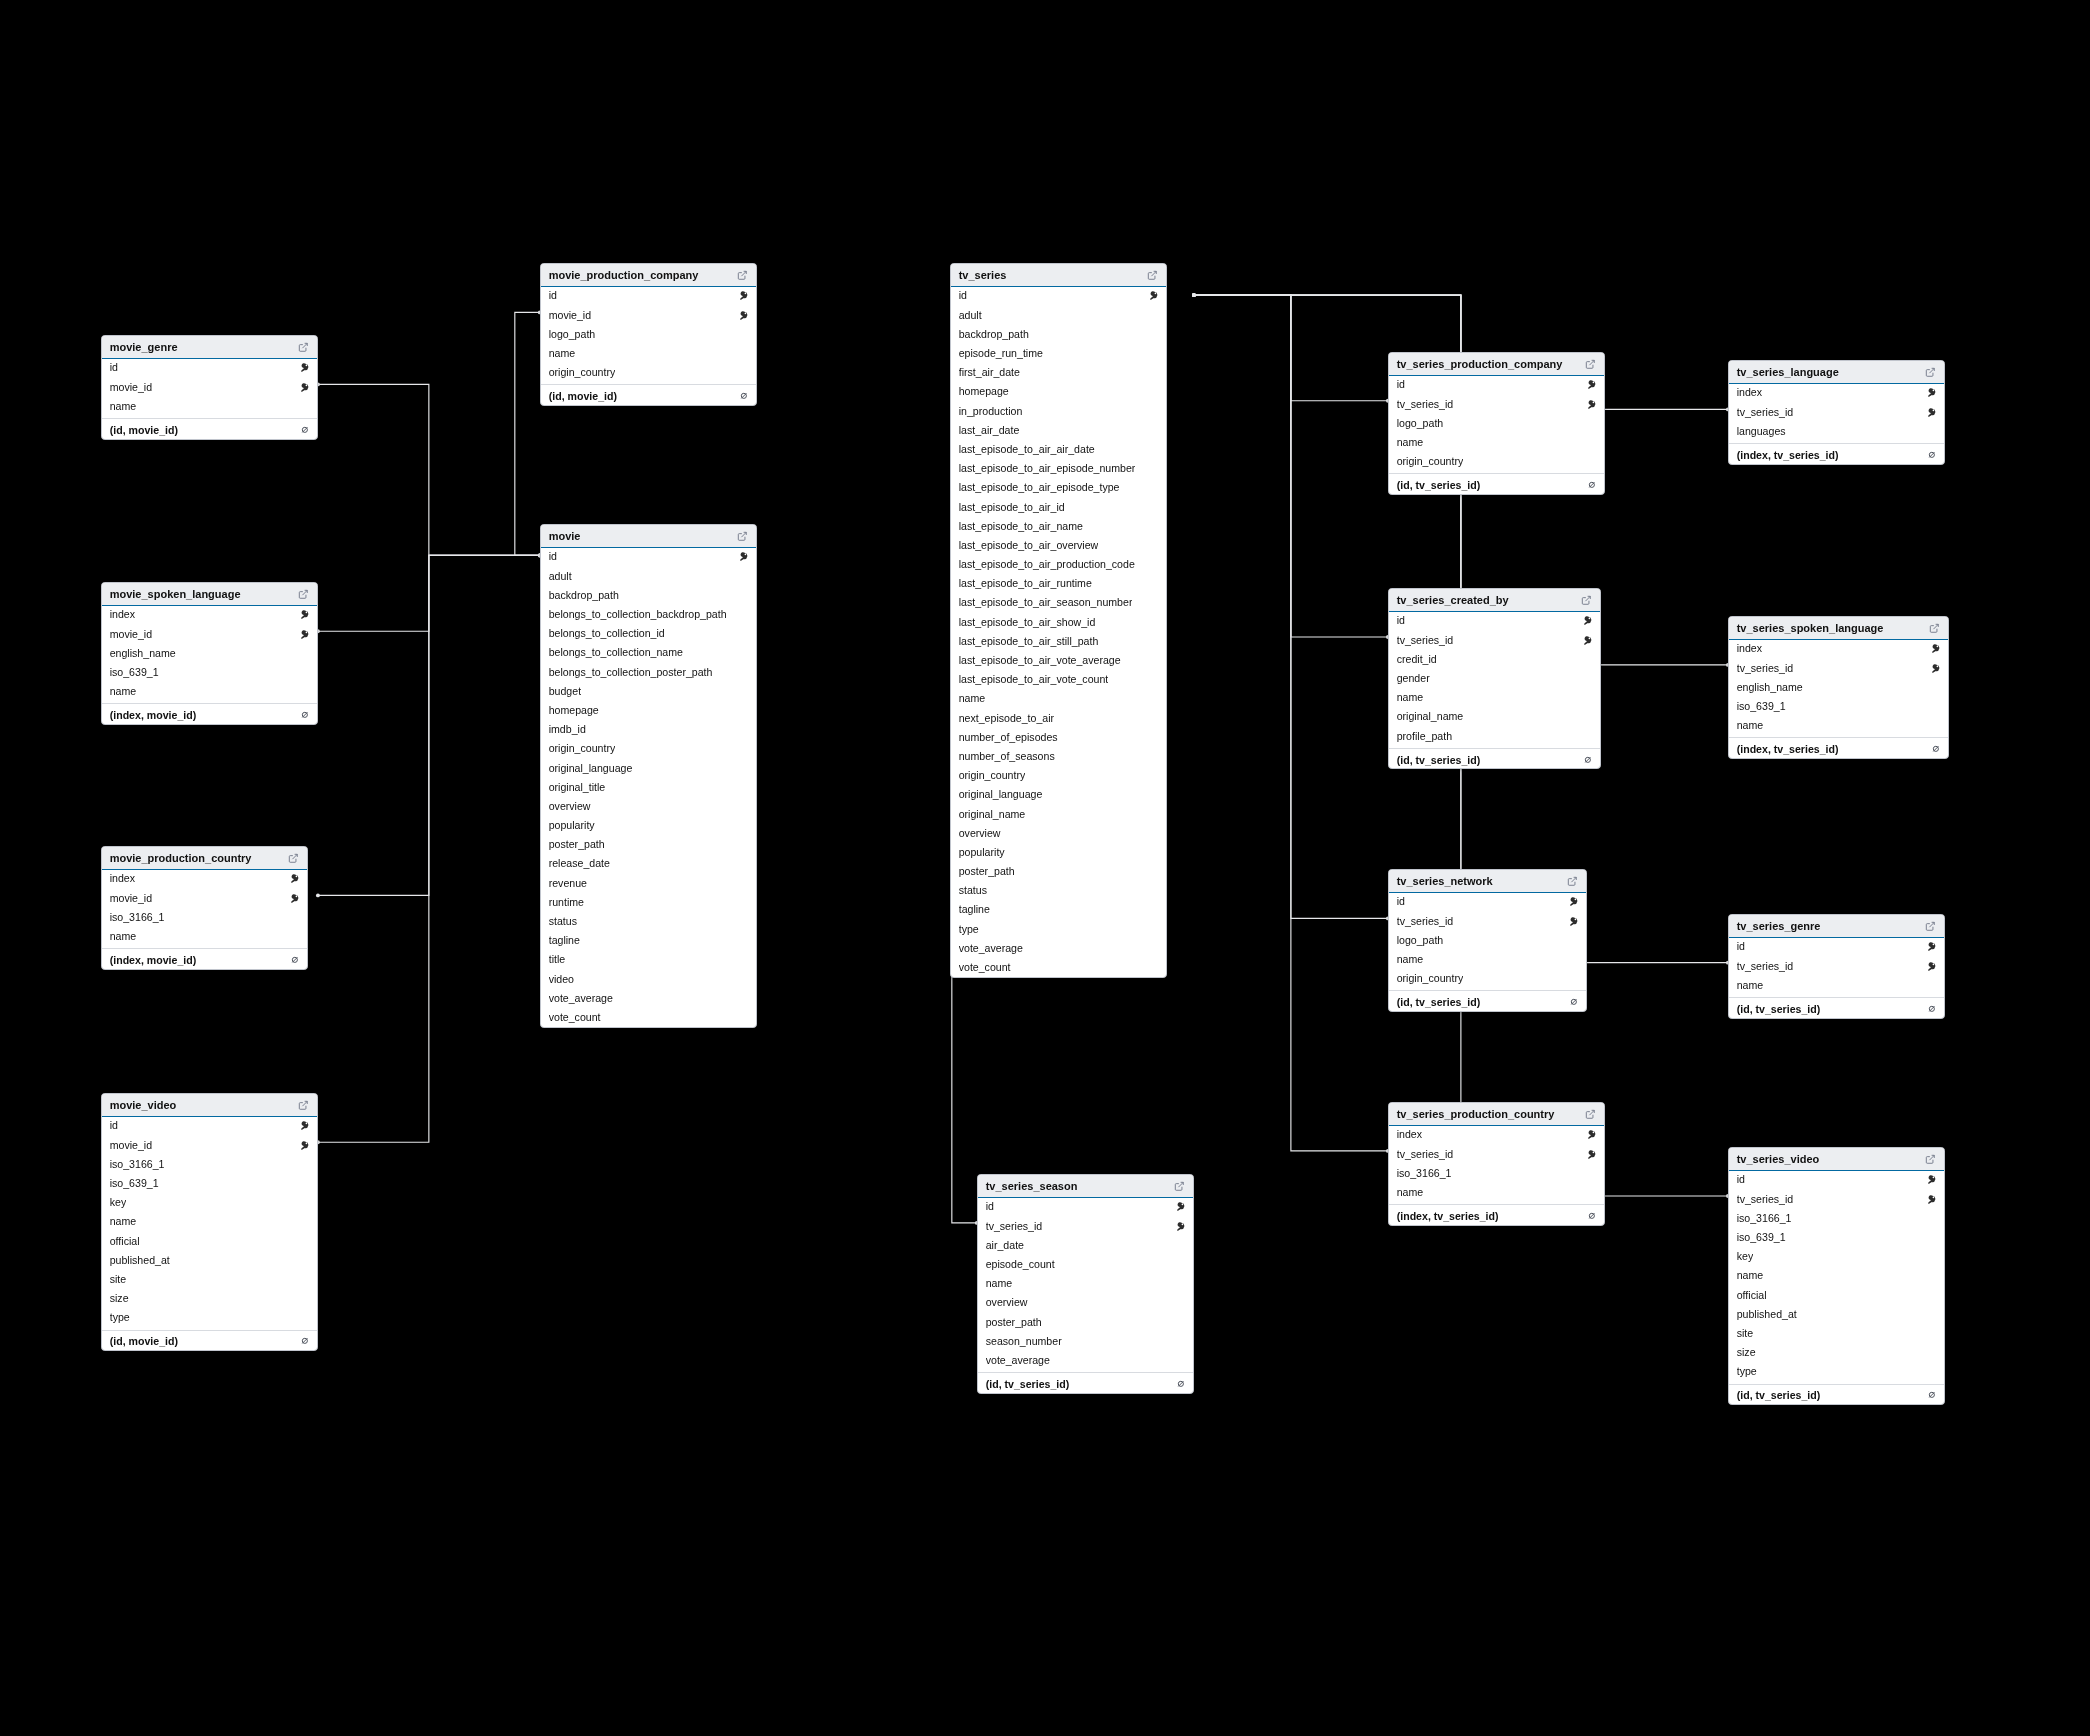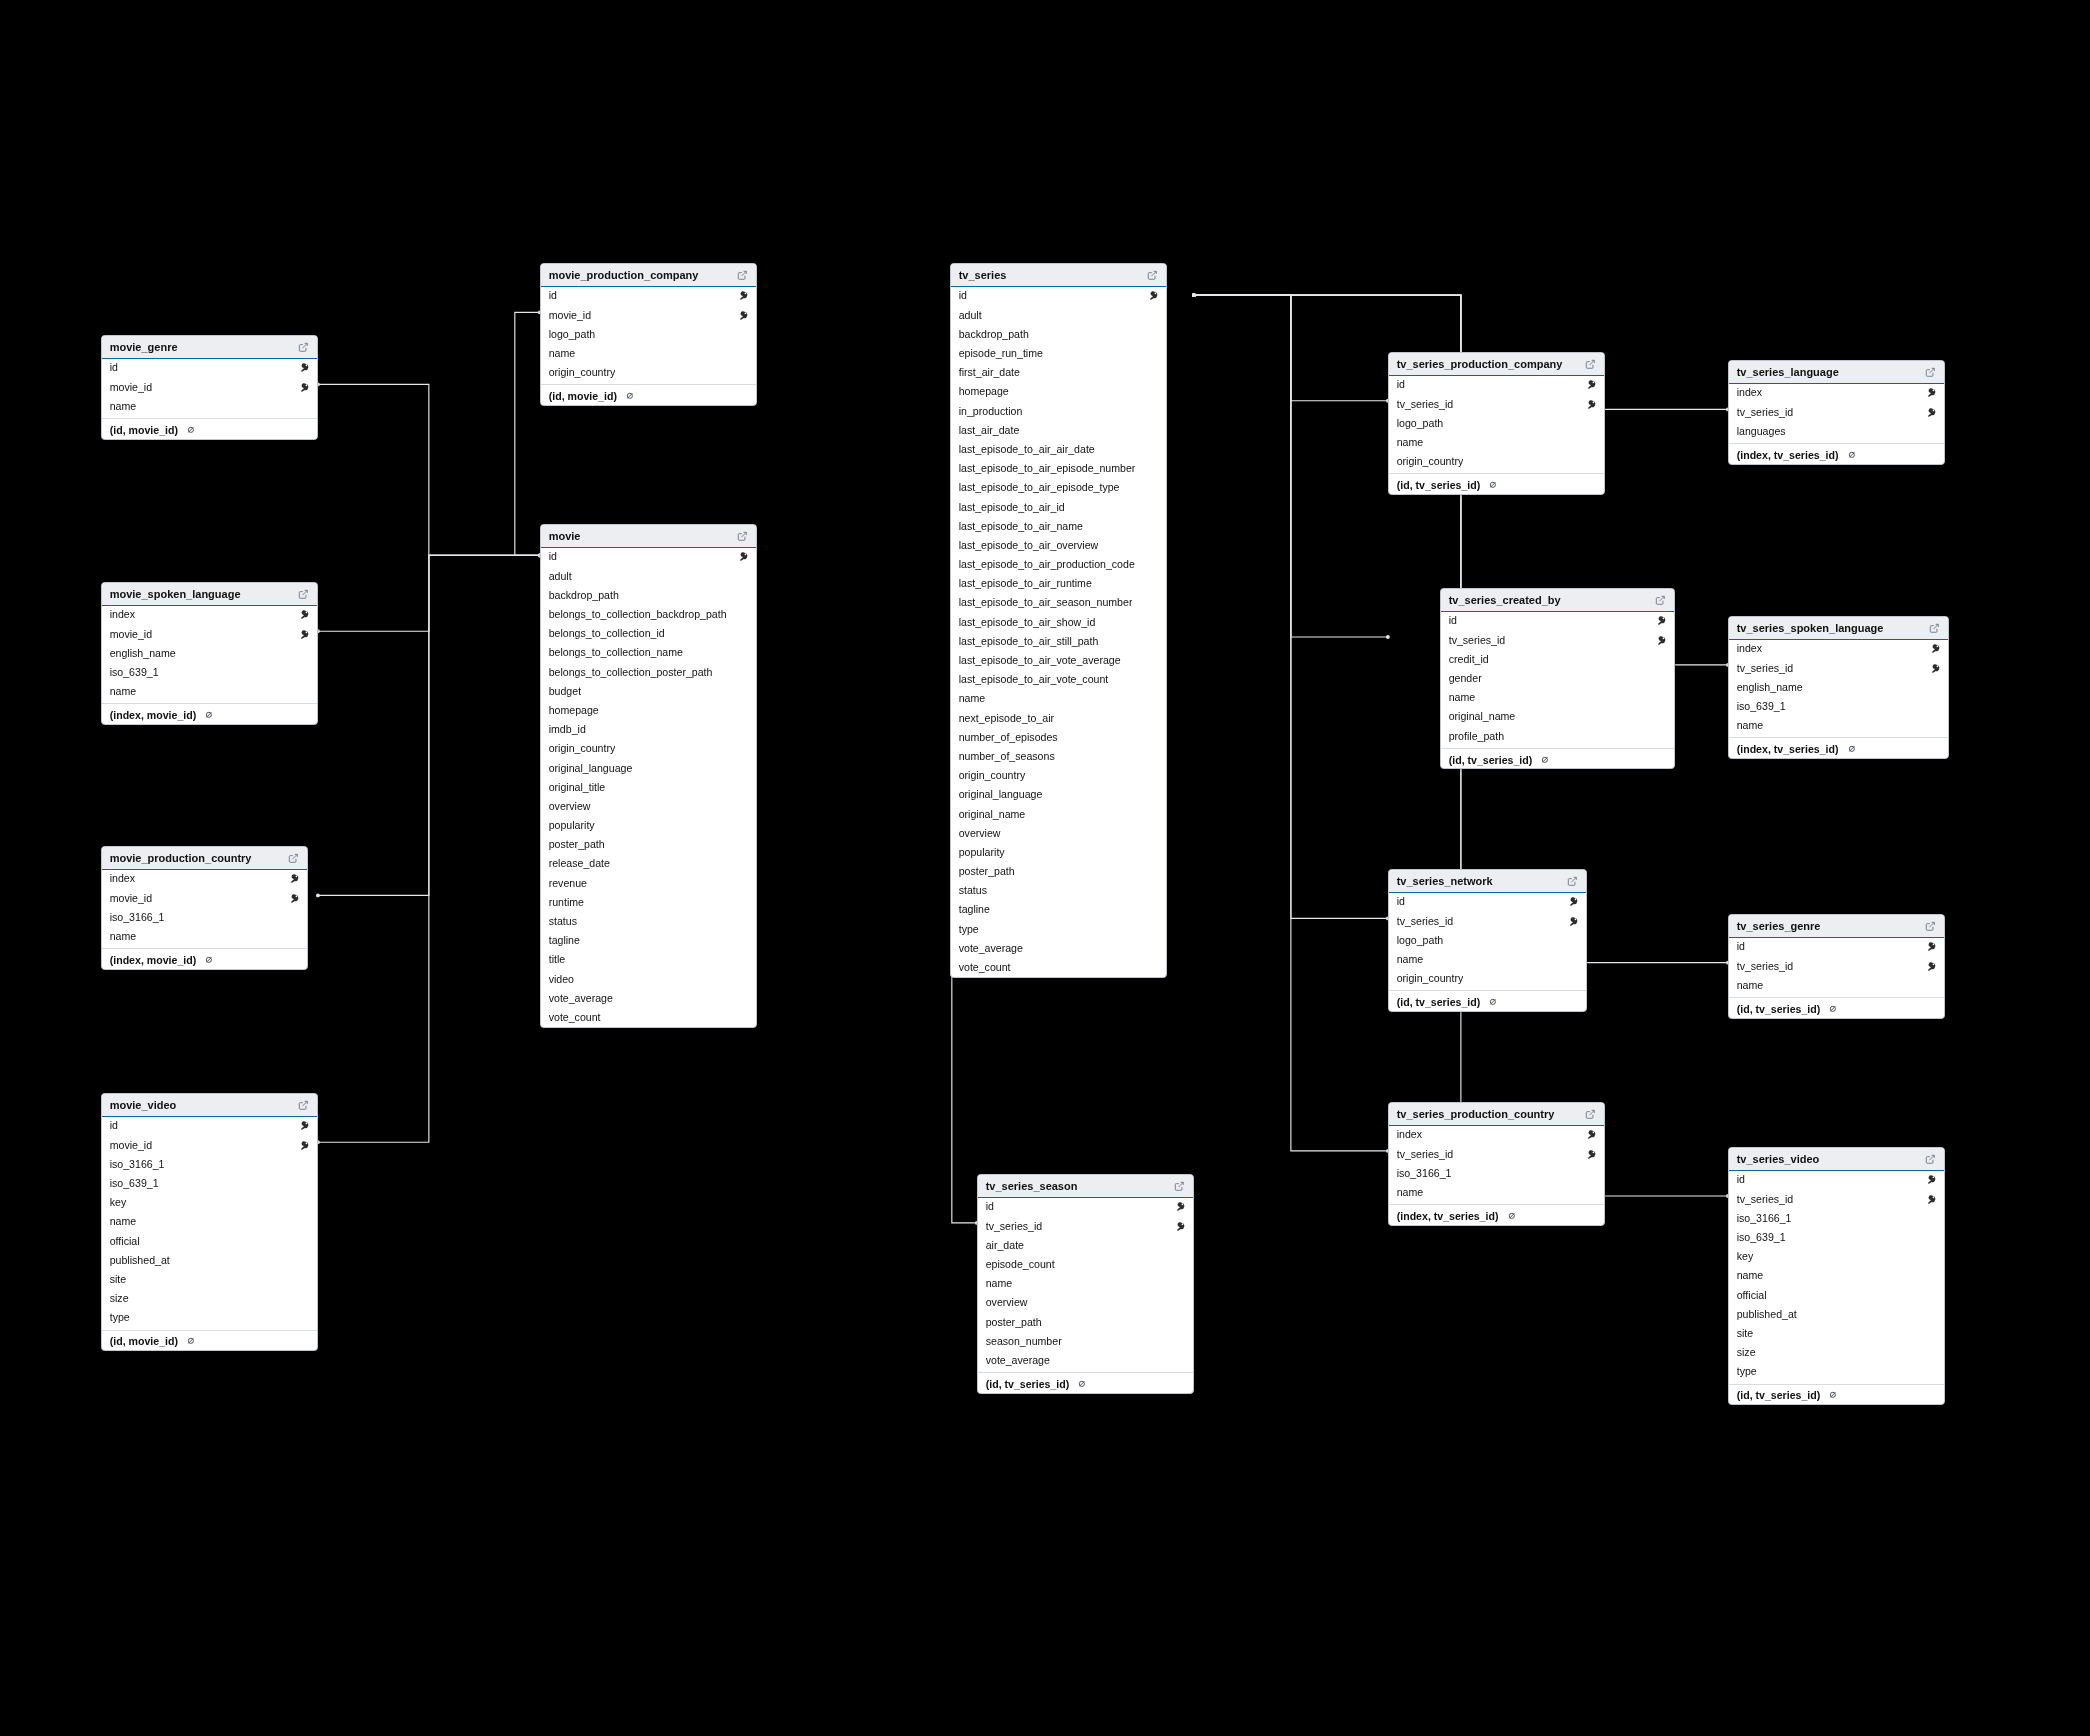--- a/index.html
+++ b/index.html
@@ -34,21 +34,21 @@
     line-height: 13.4px;
     min-height: 17.3px;
   }
   .row .name { white-space: nowrap; overflow: hidden; text-overflow: ellipsis; }
   .row .keywrap { width: 13.4px; display: flex; justify-content: flex-end; color: #2d2d2d; }
   .separator { height: 1px; background: #d8dbe0; margin: 1.9px 0; }
   .index-row {
     padding: 2.9px 7.7px;
     font-weight: 700;
     font-size: 10.6px;
-    display: flex; align-items: center; gap: 8px;
+    display: flex; align-items: center; gap: 8px; justify-content: space-between;
   }
   .index-row .dot {
     width: 9.6px; height: 9.6px; display: inline-flex; align-items: center; justify-content: center;
     color: #4a4f5a;
     font-size: 8.6px;
   }
   
   .icon-key svg, .open-icon svg, .dot svg { display: block; }
 </style>
 </head>
@@ -797,21 +797,21 @@
       <div class="index-row">
         <span>(id, tv_series_id)</span>
         <span class="dot">
           <svg width="7.7" height="7.7" viewBox="0 0 24 24" fill="none" stroke="currentColor" stroke-width="3">
             <circle cx="12" cy="12" r="8"></circle>
             <line x1="4" y1="20" x2="20" y2="4"></line>
           </svg>
         </span>
       </div>
     </div>
-    <div class="table" style="left: 1440px; top: 588px; width: 235px;">
+    <div class="table" style="left: 1388px; top: 588px; width: 213px;">
       <div class="table-header">
         <span>tv_series_created_by</span>
         <span class="open-icon">
           <svg width="10.6" height="10.6" viewBox="0 0 24 24" fill="none" stroke="currentColor" stroke-width="2">
             <path d="M15 3h6v6"></path>
             <path d="M10 14L21 3"></path>
             <path d="M18 13v6a2 2 0 0 1-2 2H5a2 2 0 0 1-2-2V8a2 2 0 0 1 2-2h6"></path>
           </svg>
         </span>
       </div>

